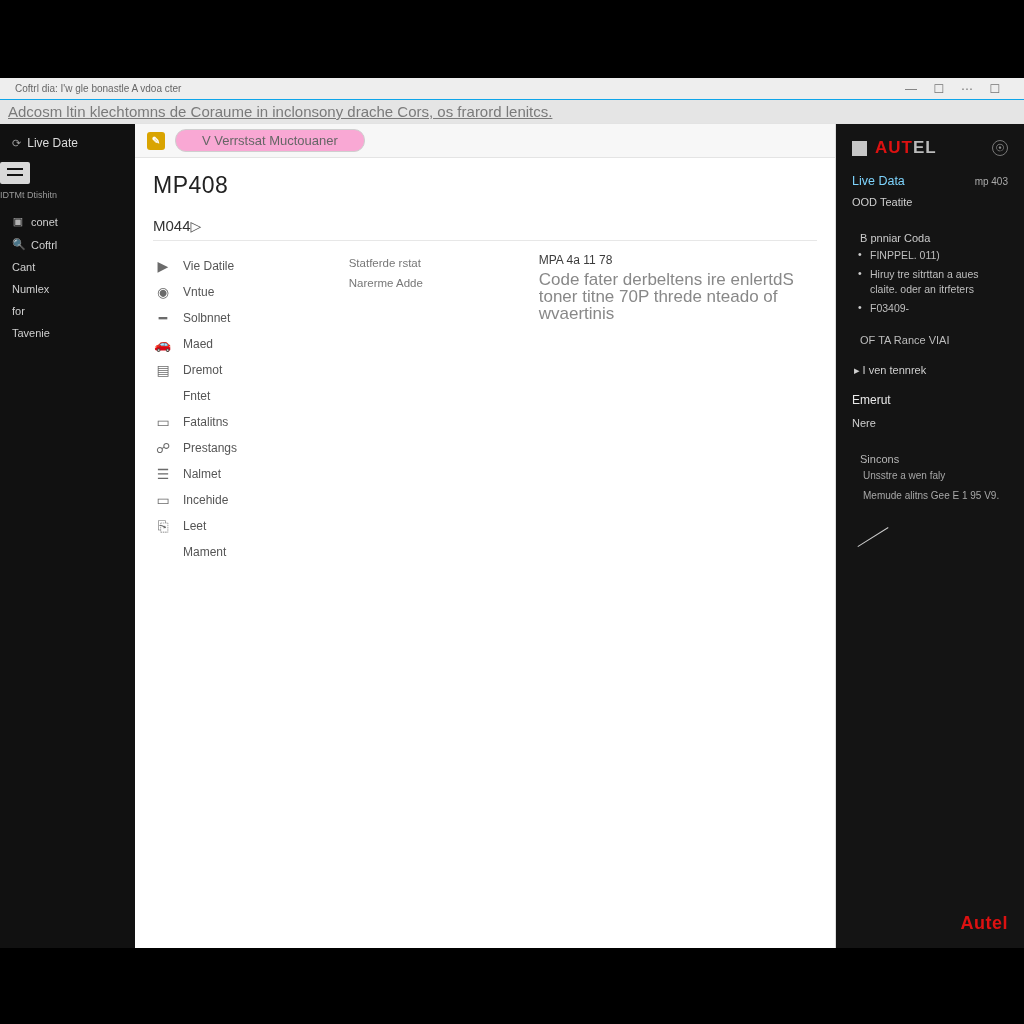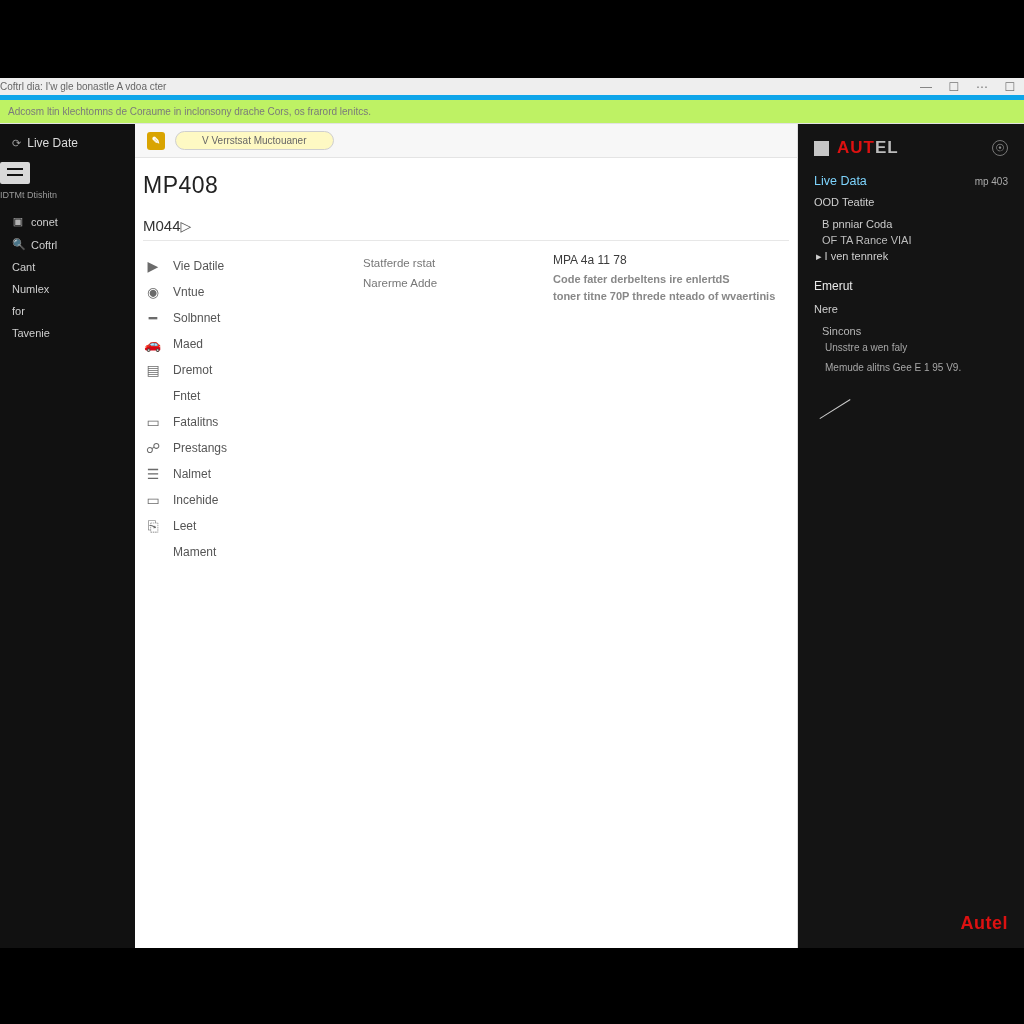--- a/index.html
+++ b/index.html
@@ -1,62 +1,62 @@
 <!DOCTYPE html>
 <html><head>
 <meta charset="utf-8">
 <style>
   * { box-sizing: border-box; margin: 0; padding: 0; }
   html, body { width: 1024px; height: 1024px; font-family: "Segoe UI", Arial, sans-serif; background: #000; overflow: hidden; }
   .outer { position: absolute; top: 0; left: 0; width: 1024px; height: 1024px; background: #000; }
   .window { position: absolute; top: 78px; left: 0; width: 1024px; height: 870px; background: #fff; }
-  .titlebar { height: 22px; background: #eee; border-bottom: 5px solid #0ea5e9; display: flex; align-items: center; padding: 0 0; font-size: 10px; color: #666; }
+  .titlebar { height: 22px; background: #eee; border-bottom: 1px solid #0ea5e9; display: flex; align-items: center; padding: 0 15px; font-size: 10px; color: #666; }
   .titlebar .spacer { flex: 1; }
   .titlebar .win-btn { width: 28px; text-align: center; color: #777; font-size: 12px; }
-  .addrbar { height: 24px; background: #bef264; border-bottom: 1px solid #e3e3e3; display: flex; align-items: center; padding: 0 8px; font-size: 10px; color: #7a7a7a; }
+  .addrbar { height: 24px; background: #e5e5e5; border-bottom: 1px solid #e3e3e3; display: flex; align-items: center; padding: 0 8px; font-size: 15px; color: #7a7a7a; text-decoration: underline; }
   .body { display: flex; height: calc(100% - 46px); }
   .sidebar { width: 135px; background: #111; color: #ddd; padding-top: 6px; font-size: 11px; }
   .side-top { color: #dcdcdc; padding: 6px 10px 8px 12px; font-size: 12px; display:flex; align-items:center; gap:6px; }
   .side-top .ico { font-size:11px; opacity:.7; }
   .side-block { padding: 4px 0 10px 0; text-align: left; }
   .side-block .big-ico { display:inline-block; width:30px; height:22px; background:#d8d8d8; border-radius:2px; position:relative; }
   .side-block .big-ico::before, .side-block .big-ico::after { content:""; position:absolute; left:7px; right:7px; height:2px; background:#111; }
   .side-block .big-ico::before { top:6px; } .side-block .big-ico::after { top:12px; }
   .side-block .cap { margin-top:4px; font-size:9px; color:#9a9a9a; }
   .side-item { padding: 5px 12px; color: #cfcfcf; display:flex; align-items:center; gap:7px; }
   .side-item .ico { width:12px; display:inline-block; text-align:center; opacity:.85; font-size:11px; }
   .center { flex: 1; display: flex; flex-direction: column; background: #fff; border-right: 1px solid #ddd; }
   .chipbar { height: 34px; display:flex; align-items:center; gap:10px; padding: 0 12px; border-bottom:1px solid #e4e4e4; background:#f7f7f7; }
   .chip-dot { width:18px; height:18px; background:#d9a400; border-radius:3px; display:flex; align-items:center; justify-content:center; color:#fff; font-size:10px; font-weight:bold; }
-  .chip-pill { font-size:10px; color:#666; padding:3px 26px; border:1px solid #cfcfcf; border-radius:11px; background:#fef9c3; }
-  .page { padding: 14px 8px; overflow:auto; flex:1; }
+  .chip-pill { font-size:13px; color:#666; padding:3px 26px; border:1px solid #cfcfcf; border-radius:11px; background:#f9a8d4; }
+  .page { padding: 14px 18px; overflow:auto; flex:1; }
   h1.model { font-size: 23px; font-weight: 400; color:#222; margin-bottom: 18px; letter-spacing:.5px; }
   .sub-row { display:flex; align-items:center; border-bottom:1px solid #e7e7e7; padding-bottom:6px; margin-bottom:12px; }
   .sub-row h2 { font-size:15px; font-weight:400; color:#333; }
   .sub-row .play { font-size:14px; color:#555; }
   .cols { display:flex; gap: 30px; }
   .col { min-width: 160px; }
   .col.list { width: 190px; }
   .li { display:flex; align-items:center; gap:10px; height:26px; font-size:12px; color:#555; }
   .li .ico { width:20px; text-align:center; color:#6b6b6b; font-size:14px; }
   .col.mid .lab { font-size:11.5px; color:#777; line-height:20px; }
   .col.right .hd { font-size:12px; color:#3b3b3b; margin-bottom:4px; }
-  .col.right .tx { font-size:11px; color:#888; line-height:17px;font-weight:bold; }
-  .rpanel { width: 226px; background:#141414; color:#dcdcdc; padding: 14px 16px; font-size:11px; display:flex; flex-direction:column; }
+  .col.right .tx { font-size:17px; color:#888; line-height:17px; }
+  .rpanel { width: 188px; background:#141414; color:#dcdcdc; padding: 14px 16px; font-size:11px; display:flex; flex-direction:column; }
   .brandrow { display:flex; align-items:center; gap:8px; margin-bottom:16px; }
   .brand-sq { width:15px; height:15px; background:#c6c6c6; }
   .brand { font-weight:800; font-size:17px; letter-spacing:1px; }
   .brand .red { color:#d11; } .brand .grey { color:#bbb; }
   .brand-ico { margin-left:auto; width:16px;height:16px;border:1px solid #777;border-radius:50%; color:#888; font-size:9px; display:flex;align-items:center;justify-content:center; }
   .rp-row { display:flex; justify-content:space-between; align-items:baseline; margin-bottom:4px; }
   .rp-h { color:#7dd3fc; font-size:12.5px; }
   .rp-sub { color:#aaa; font-size:10px; }
   .rp-sec { color:#cfcfcf; margin: 4px 0 8px 0; }
   .rp-h2 { color:#e9e9e9; margin: 14px 0 6px 0; font-size:12px; }
-  .rp-k { color:#cbcbcb; font-size:11px; margin: 2px 0 2px 8px; }
+  .rp-k { color:#cbcbcb; font-size:11px; margin: 16px 0 2px 8px; }
   .bul { list-style: none; padding-left: 6px; }
   .bul li { position:relative; padding:2px 0 2px 12px; color:#bfbfbf; font-size:10.5px; line-height:15px; }
   .bul li::before { content:"•"; position:absolute; left:0; top:1px; color:#cfcfcf; }
   .rp-para { font-size:10px; color:#a7a7a7; line-height:14px; margin:2px 0 4px 11px; }
   .brand2 { margin-top:auto; text-align:right; padding-top:40px; font-weight:800; font-size:18px; color:#d11; letter-spacing:.5px; }
   .needle { position:relative; height:30px; margin: 10px 0 0 6px; }
   .needle span { position:absolute; left:0; bottom:0; width:36px; height:1px; background:#ccc; transform-origin:left bottom; transform:rotate(-32deg); }
 </style>
 </head>
 <body>
@@ -194,20 +194,25 @@
         <span class="brand-ico">⦿</span>
       </div>
 
       <div class="rp-row">
         <span class="rp-h">Live Data</span>
         <span class="rp-sub">mp 403</span>
       </div>
       <div class="rp-sec">OOD Teatite</div>
 
       <div class="rp-k">B pnniar Coda</div>
+      <ul class="bul">
+        <li>FINPPEL.  011)</li>
+        <li>Hiruy tre sitrttan a aues claite. oder an itrfeters</li>
+        <li>F03409-</li>
+      </ul>
       <div class="rp-k" style="margin-left:8px; color:#bdbdbd;">OF TA Rance VIAI</div>
       <div class="rp-k" style="margin-left:2px; color:#cfcfcf;">▸ <span>I ven tennrek</span></div>
 
       <div class="rp-h2">Emerut</div>
       <div class="rp-sec">Nere</div>
       <div class="rp-k" style="color:#b7b7b7;">Sincons</div>
       <div class="rp-para">Unsstre a wen faly</div>
       <div class="rp-para">Memude alitns Gee E 1 95 V9.</div>
 
       <div class="needle">

